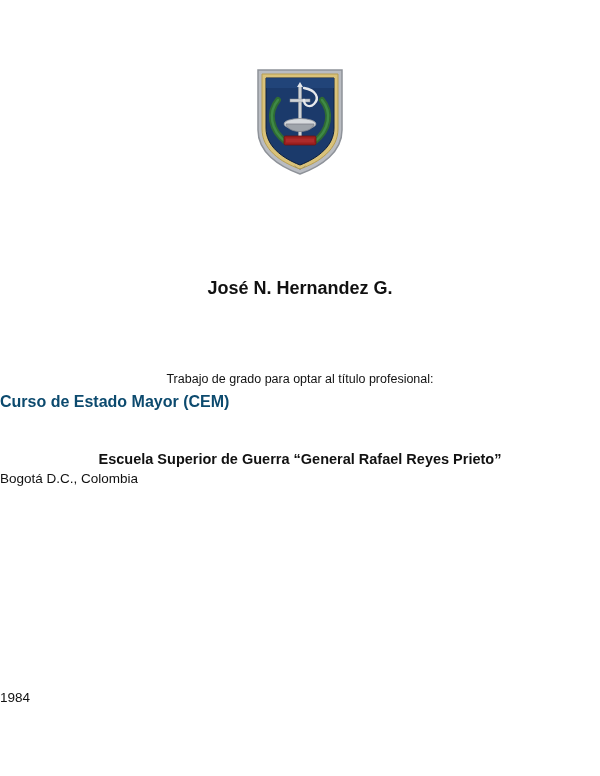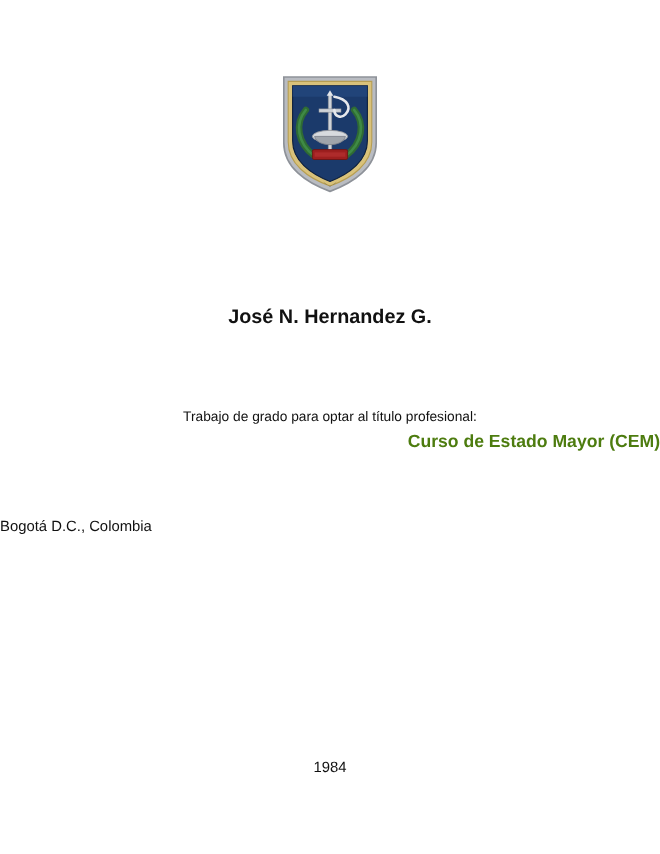--- a/index.html
+++ b/index.html
@@ -71,24 +71,24 @@
     text-align: center;
     font-size: 12.5px;
     font-weight: 400;
     color: #111111;
   }
   .degree-line2 {
     position: absolute;
     top: 393px;
     left: 0;
     width: 100%;
-    text-align: right;
+    text-align: left;
     font-size: 16px;
     font-weight: bold;
-    color: #4d7c0f;
+    color: #0c4a6e;
   }
   .institution {
     position: absolute;
     top: 451px;
     left: 0;
     width: 100%;
     text-align: center;
     font-size: 14.5px;
     font-weight: bold;
     color: #111111;
@@ -101,21 +101,21 @@
     text-align: left;
     font-size: 13.5px;
     font-weight: 400;
     color: #111111;
   }
   .year {
     position: absolute;
     top: 690px;
     left: 0;
     width: 100%;
-    text-align: center;
+    text-align: left;
     font-size: 13.5px;
     font-weight: 400;
     color: #111111;
   }
 </style>
 </head>
 <body>
 
 <div class="page">
 
@@ -156,18 +156,19 @@
     </div>
   </div>
 
 
   <div class="author">José N. Hernandez G.</div>
 
   <div class="degree-line1">Trabajo de grado para optar al título profesional:</div>
 
   <div class="degree-line2">Curso de Estado Mayor (CEM)</div>
 
+  <div class="institution">Escuela Superior de Guerra “General Rafael Reyes Prieto”</div>
 
   <div class="city">Bogotá D.C., Colombia</div>
 
   <div class="year">1984</div>
 
 </div>
 
 </body></html>

